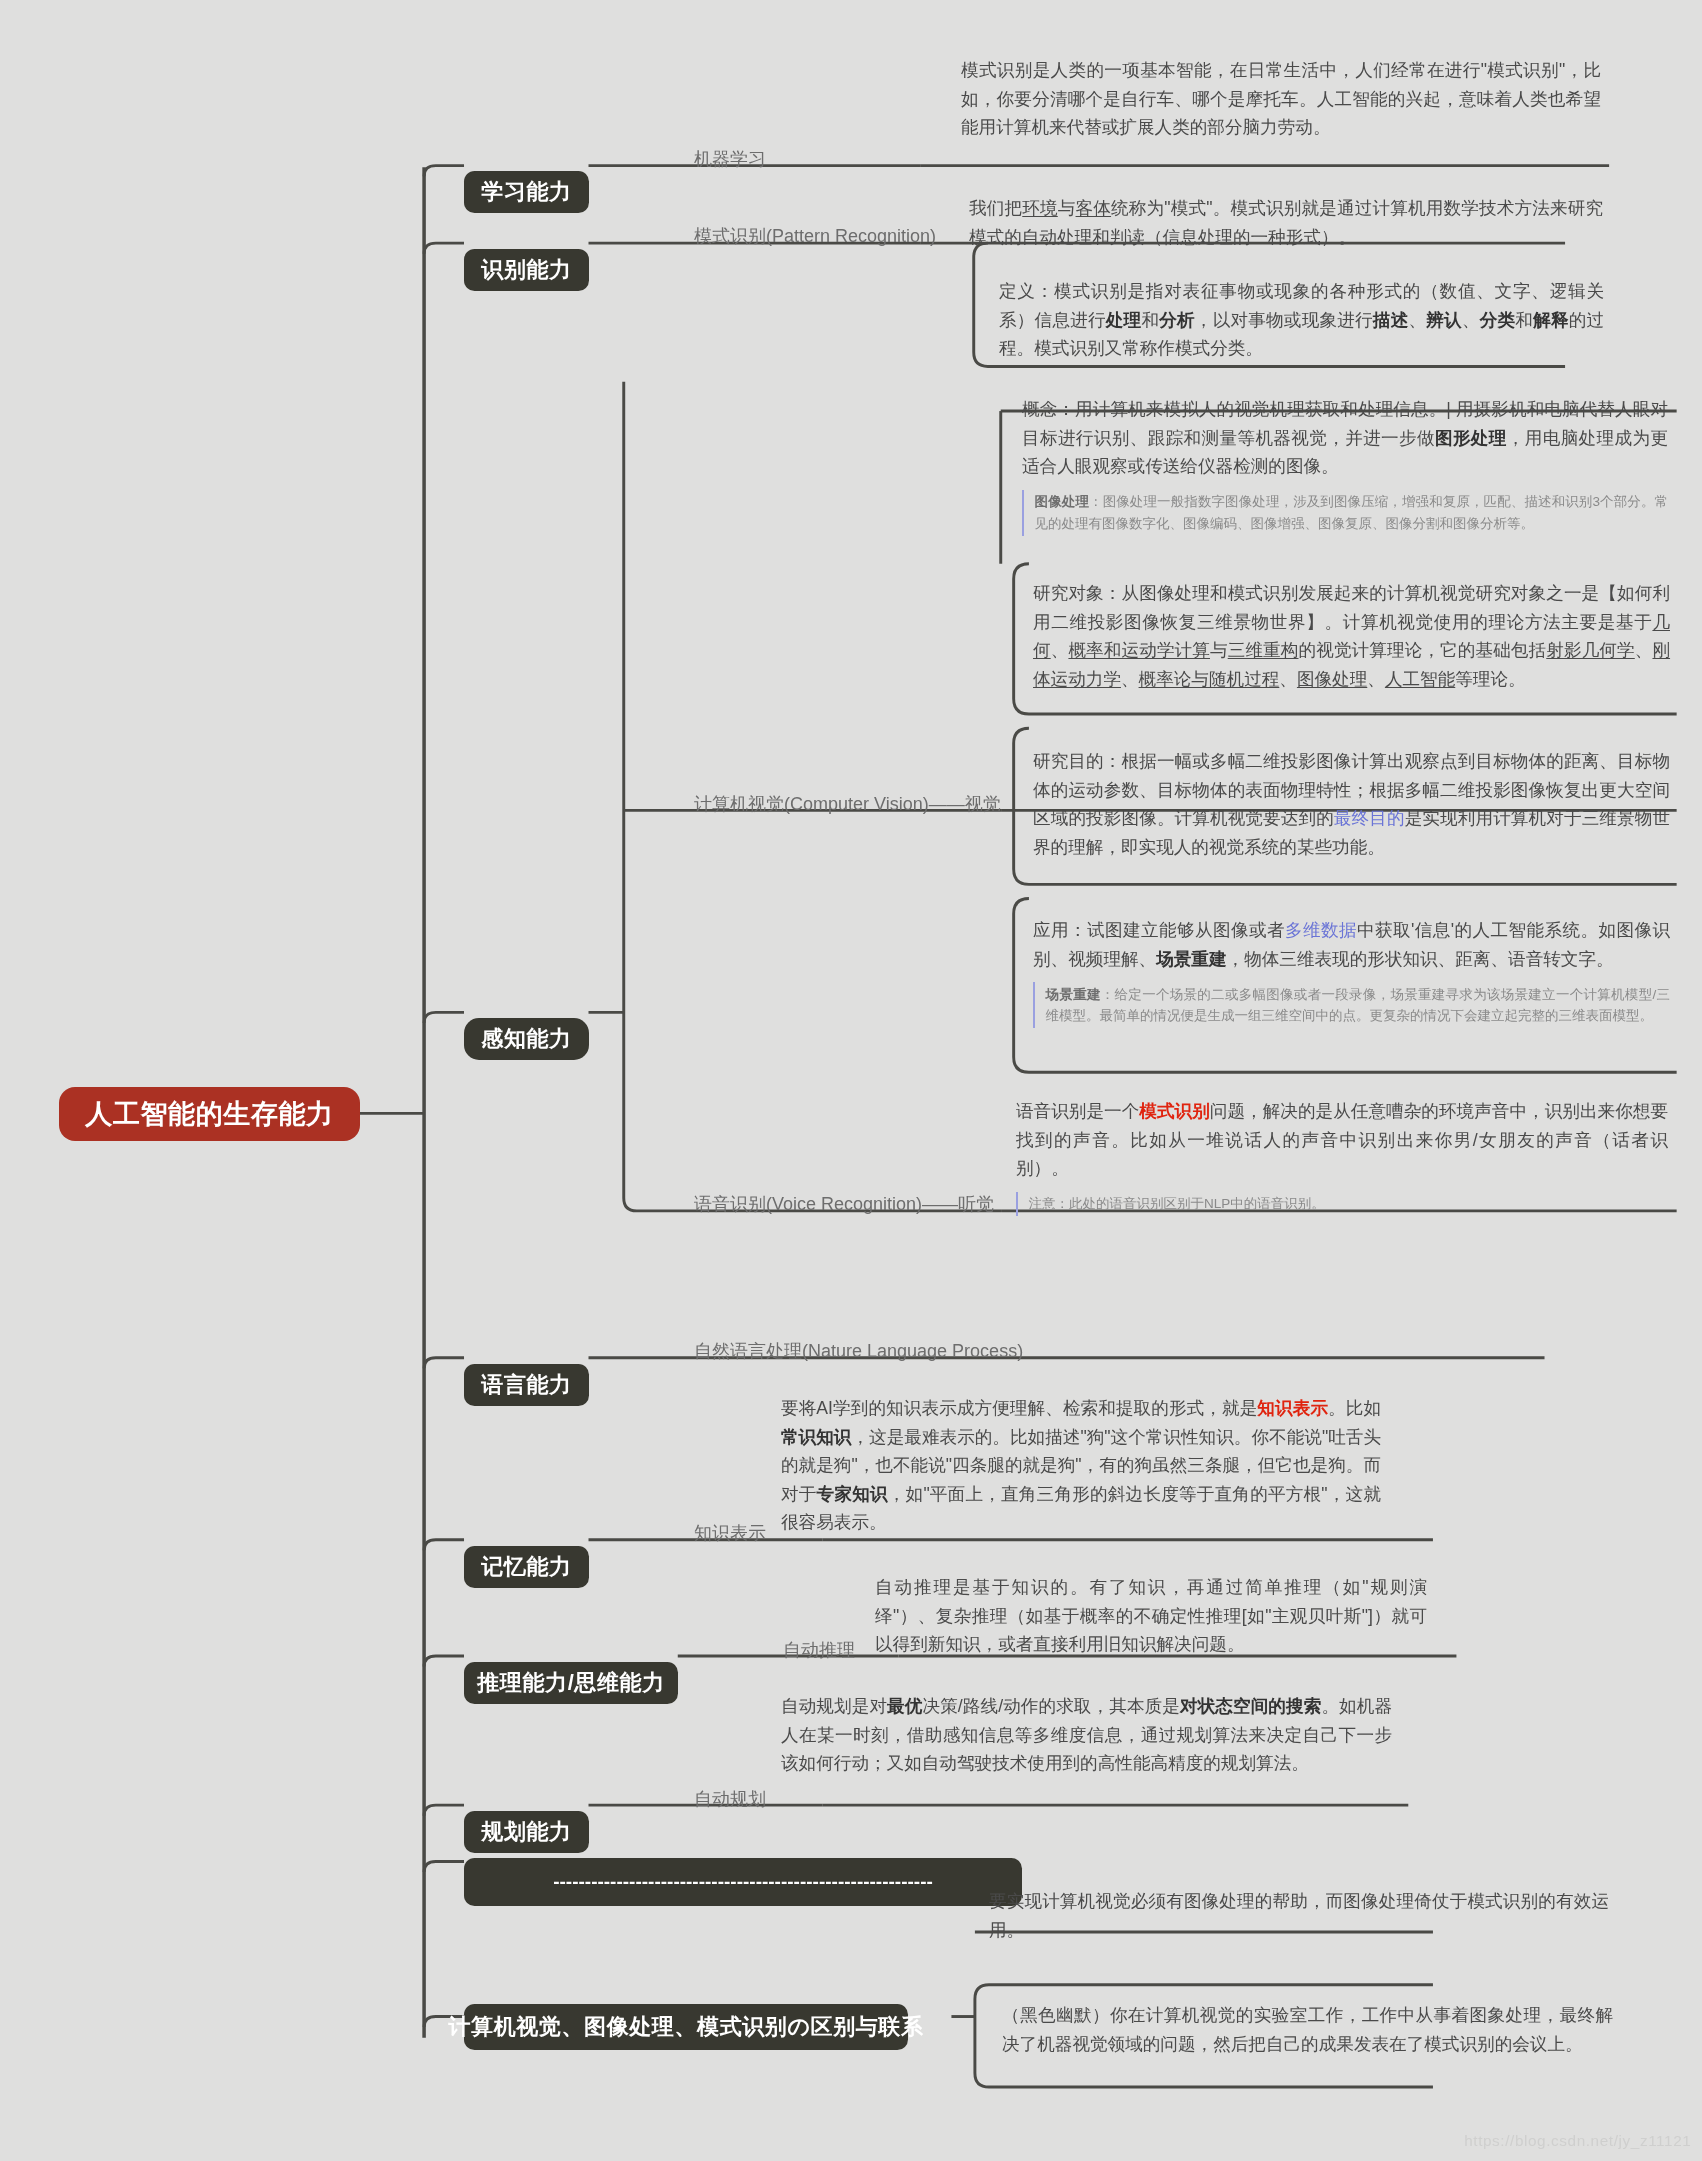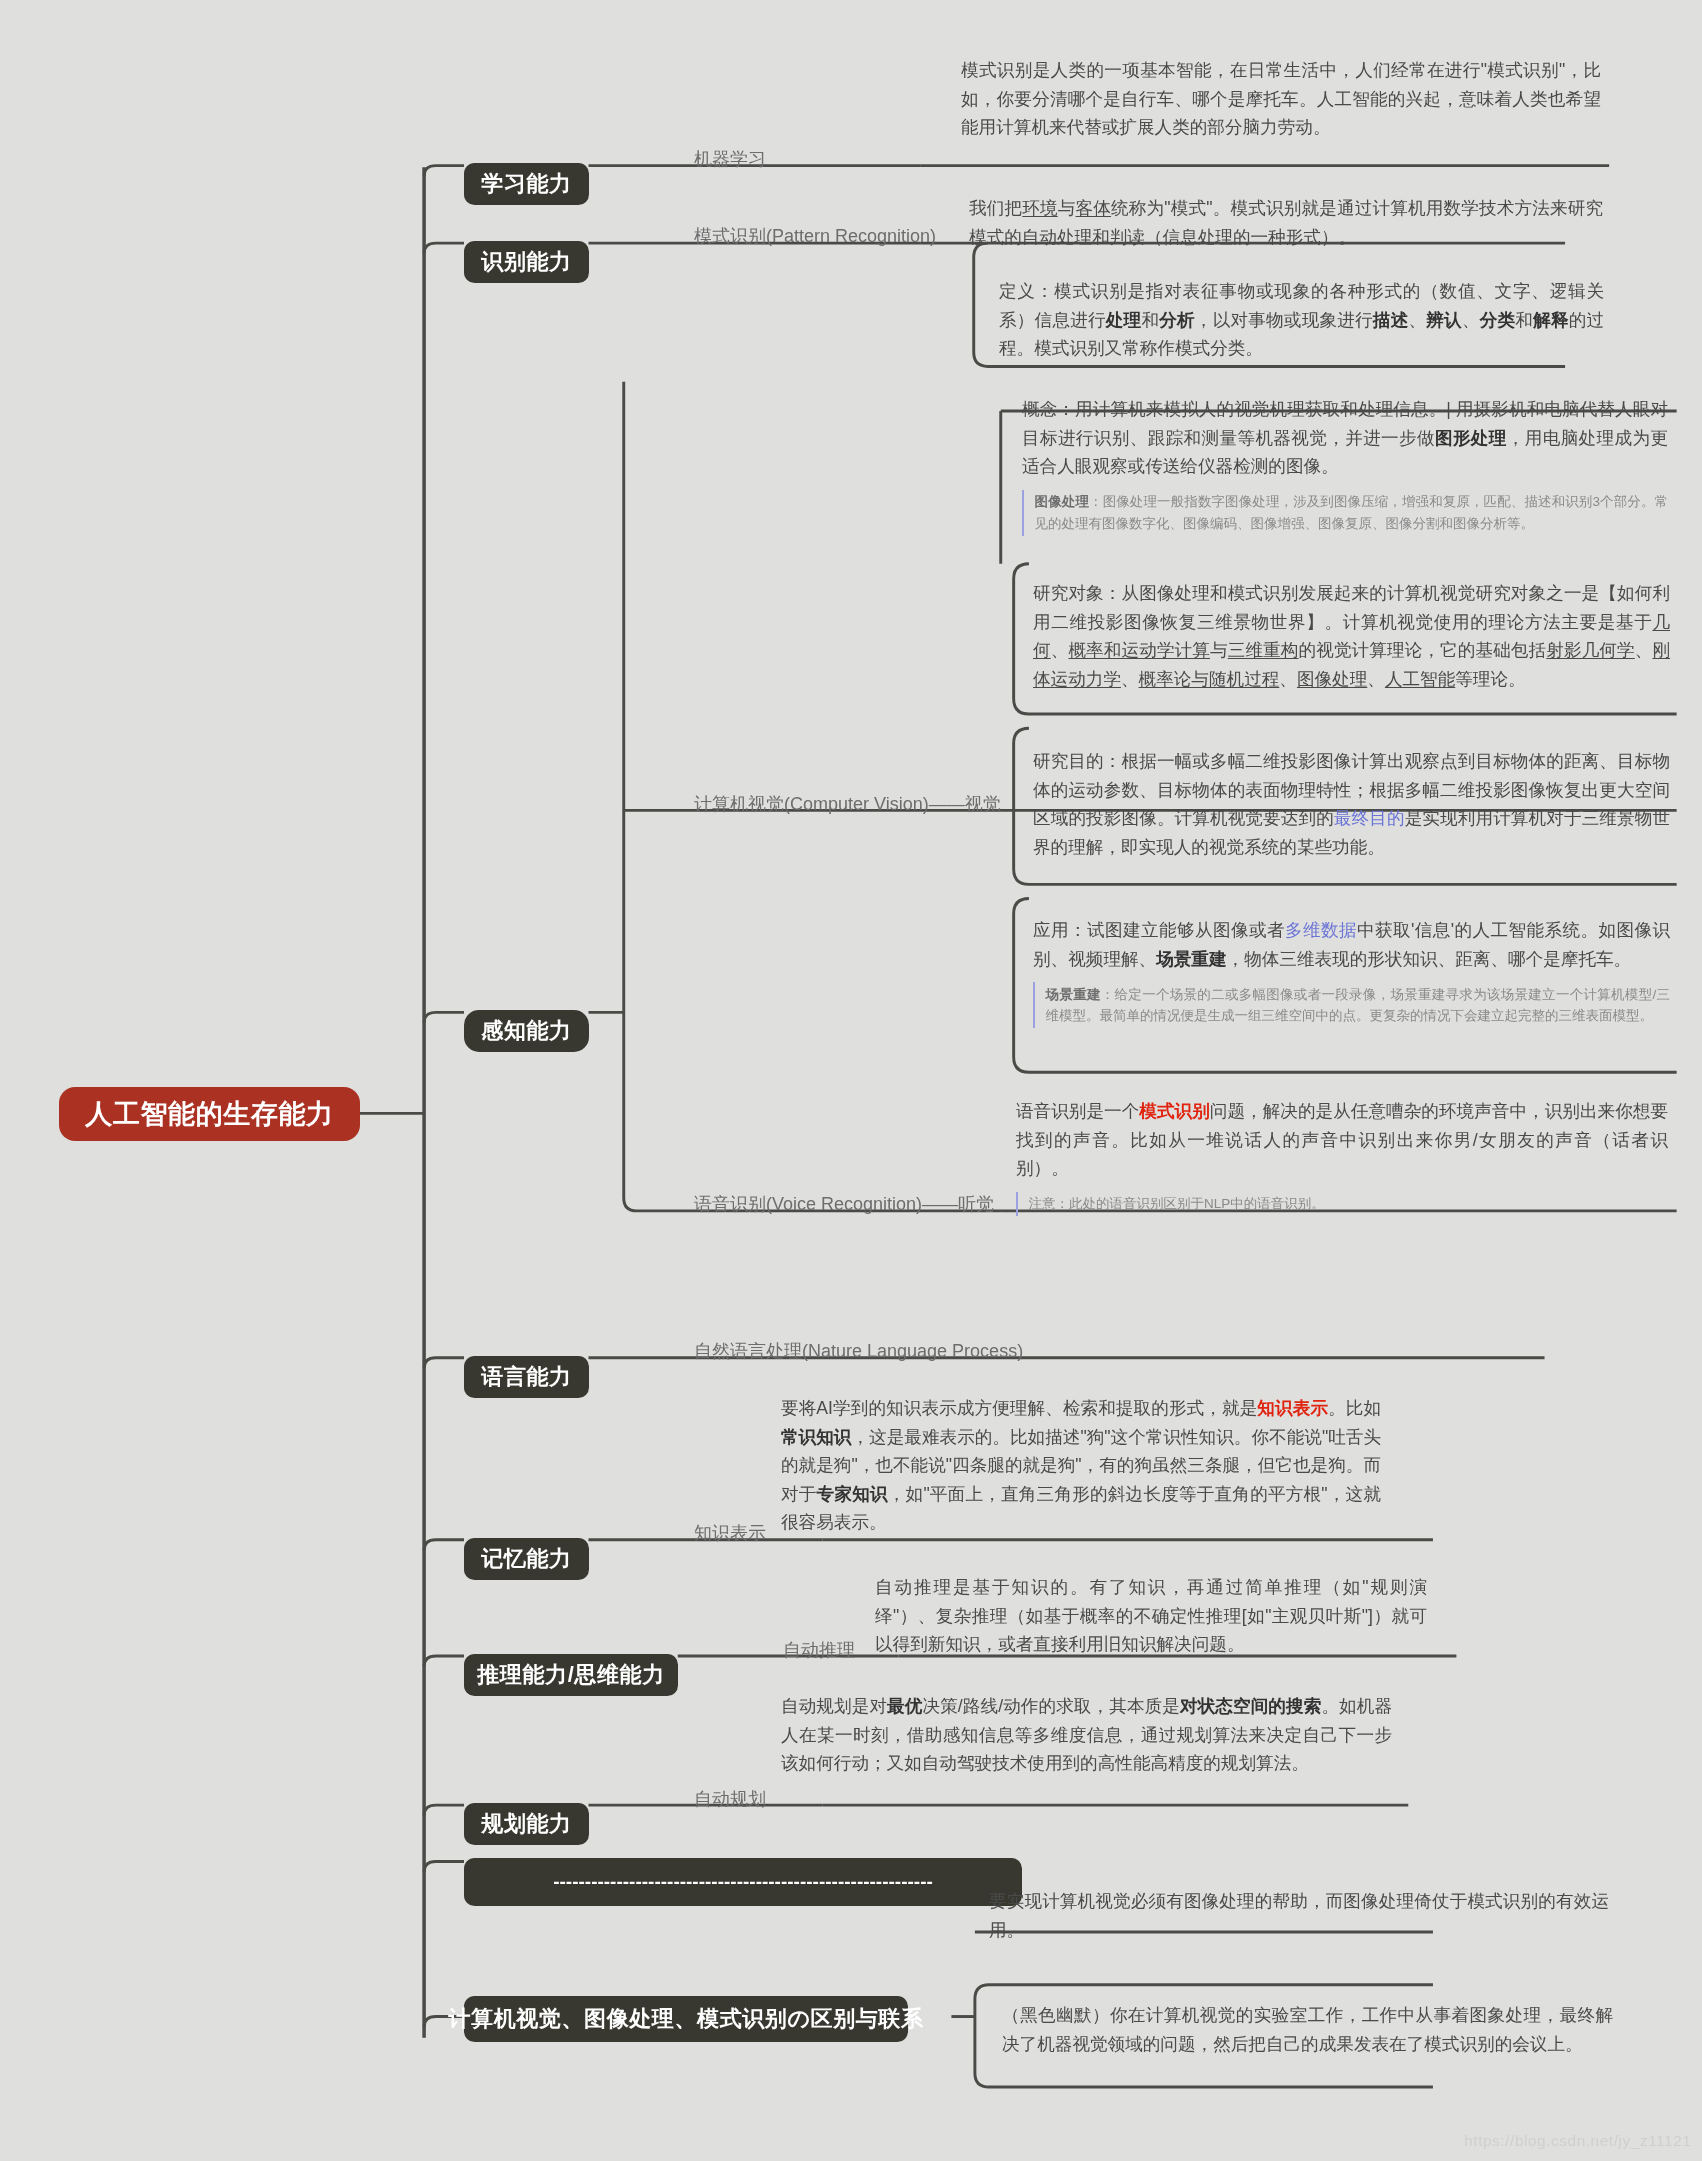--- a/index.html
+++ b/index.html
@@ -29,20 +29,21 @@
   .node.root{
     background:#ab3123;
     font-size:27px;
     padding:0 22px;
     border-radius:16px;
   }
   .node.branch{
     background:#383830;
     font-size:22px;
     padding:0 37px;
+    margin-top:8px;
   }
   .node.dashnode{
     background:#383830;
     font-size:22px;
     padding:0 20px;
     letter-spacing:0px;
   }
 
   
   .sublabel{
@@ -230,21 +231,21 @@
 
   <div class="note" style="left:1033px;top:579px;width:637px;">
     <p><span>研究对象：从图像处理和模式识别发展起来的计算机视觉研究对象之一是【如何利用二维投影图像恢复三维景物世界】。计算机视觉使用的理论方法主要是基于</span><u>几何</u><span>、</span><u>概率和运动学计算</u><span>与</span><u>三维重构</u><span>的视觉计算理论，它的基础包括</span><u>射影几何学</u><span>、</span><u>刚体运动力学</u><span>、</span><u>概率论与随机过程</u><span>、</span><u>图像处理</u><span>、</span><u>人工智能</u><span>等理论。</span></p>
   </div>
 
   <div class="note" style="left:1033px;top:747px;width:637px;">
     <p><span>研究目的：根据一幅或多幅二维投影图像计算出观察点到目标物体的距离、目标物体的运动参数、目标物体的表面物理特性；根据多幅二维投影图像恢复出更大空间区域的投影图像。计算机视觉要达到的</span><span class="blue">最终目的</span><span>是实现利用计算机对于三维景物世界的理解，即实现人的视觉系统的某些功能。</span></p>
   </div>
 
   <div class="note" style="left:1033px;top:916px;width:637px;">
-    <p><span>应用：试图建立能够从图像或者</span><span class="blue">多维数据</span><span>中获取'信息'的人工智能系统。如图像识别、视频理解、</span><b>场景重建</b><span>，物体三维表现的形状知识、距离、哪个是摩托车。</span></p>
+    <p><span>应用：试图建立能够从图像或者</span><span class="blue">多维数据</span><span>中获取'信息'的人工智能系统。如图像识别、视频理解、</span><b>场景重建</b><span>，物体三维表现的形状知识、距离、语音转文字。</span></p>
     <div class="quote"><b>场景重建</b><span>：给定一个场景的二或多幅图像或者一段录像，场景重建寻求为该场景建立一个计算机模型/三维模型。最简单的情况便是生成一组三维空间中的点。更复杂的情况下会建立起完整的三维表面模型。</span></div>
   </div>
 
   <div class="note" style="left:1016px;top:1097px;width:652px;">
     <p><span>语音识别是一个</span><span class="red">模式识别</span><span>问题，解决的是从任意嘈杂的环境声音中，识别出来你想要找到的声音。比如从一堆说话人的声音中识别出来你男/女朋友的声音（话者识别）。</span></p>
     <div class="quote"><span>注意：此处的语音识别区别于NLP中的语音识别。</span></div>
   </div>
 
 
   <div class="note" style="left:781px;top:1394px;width:600px;">

